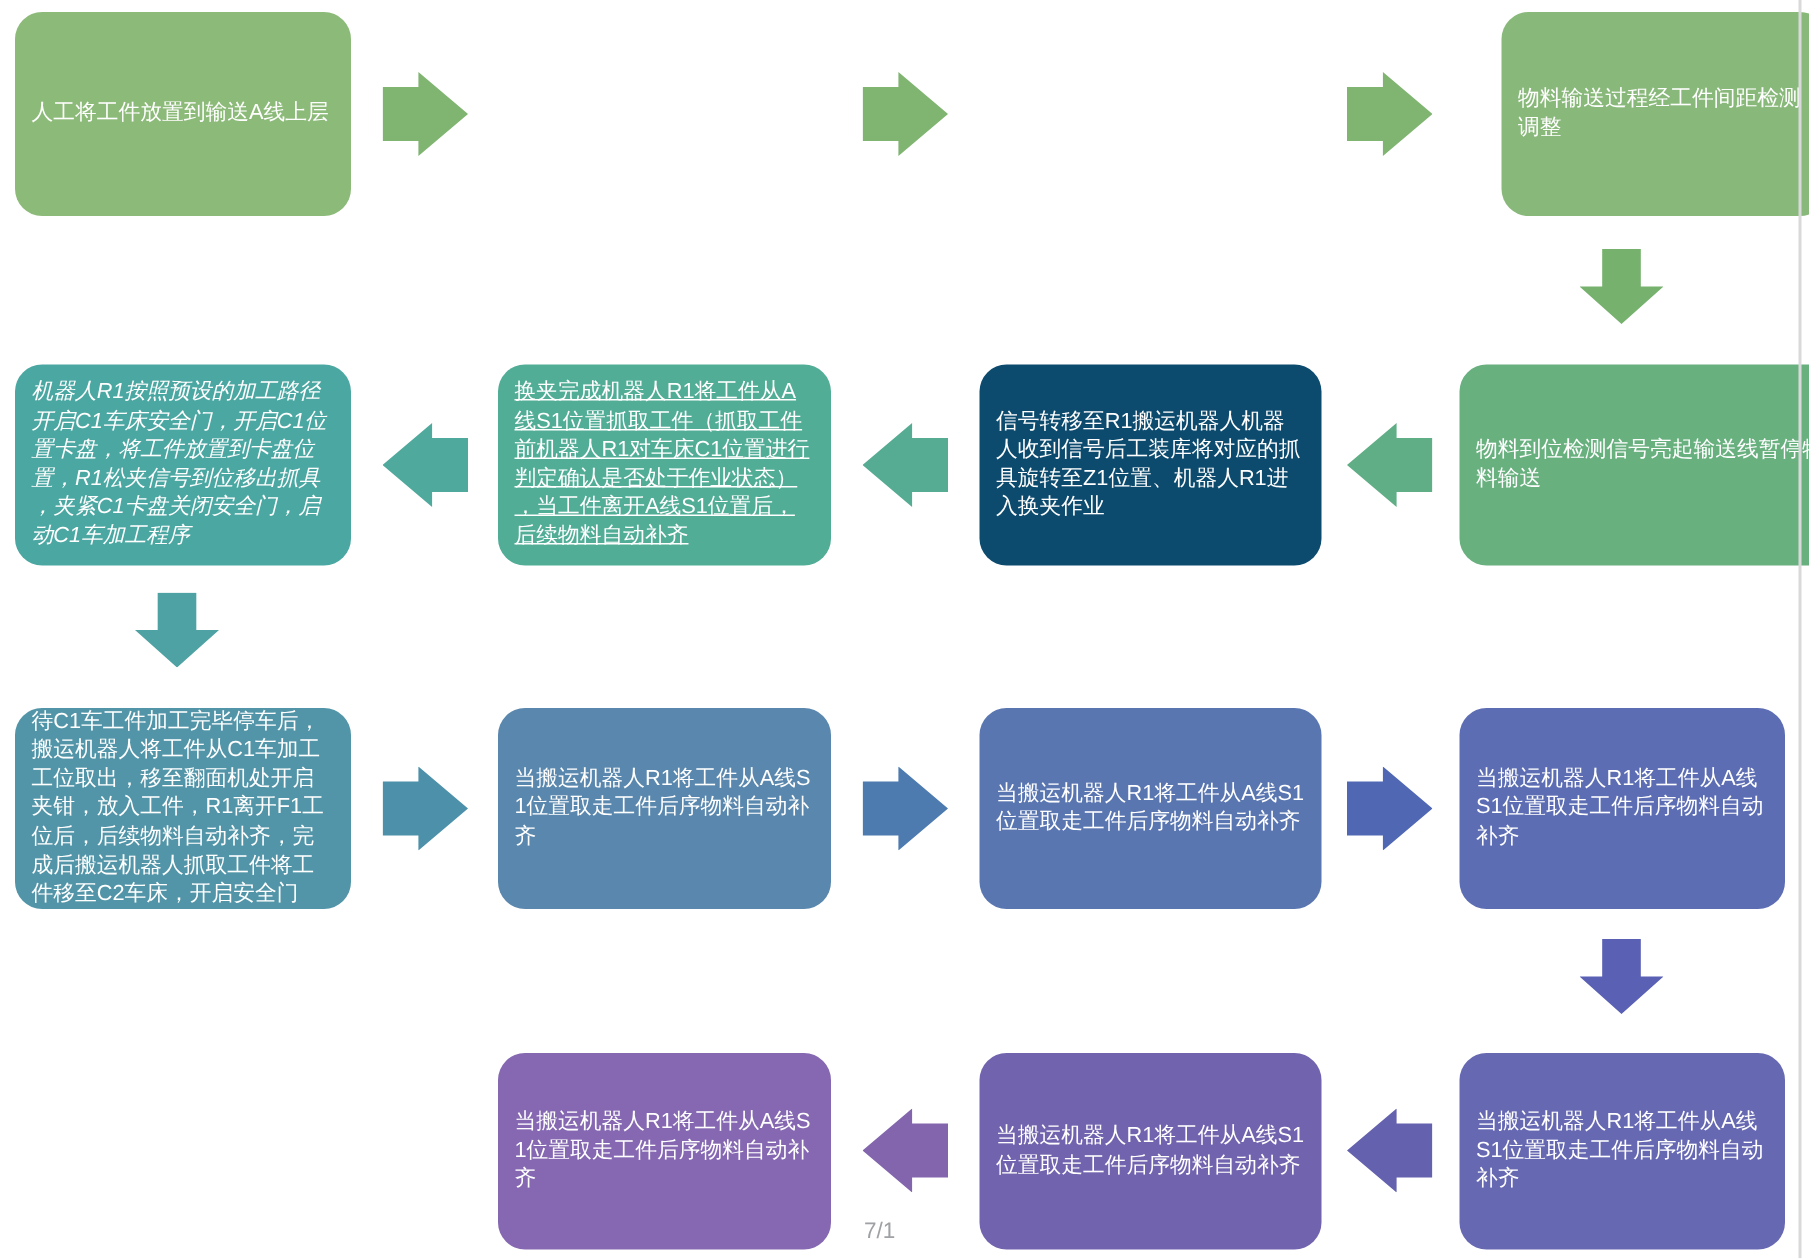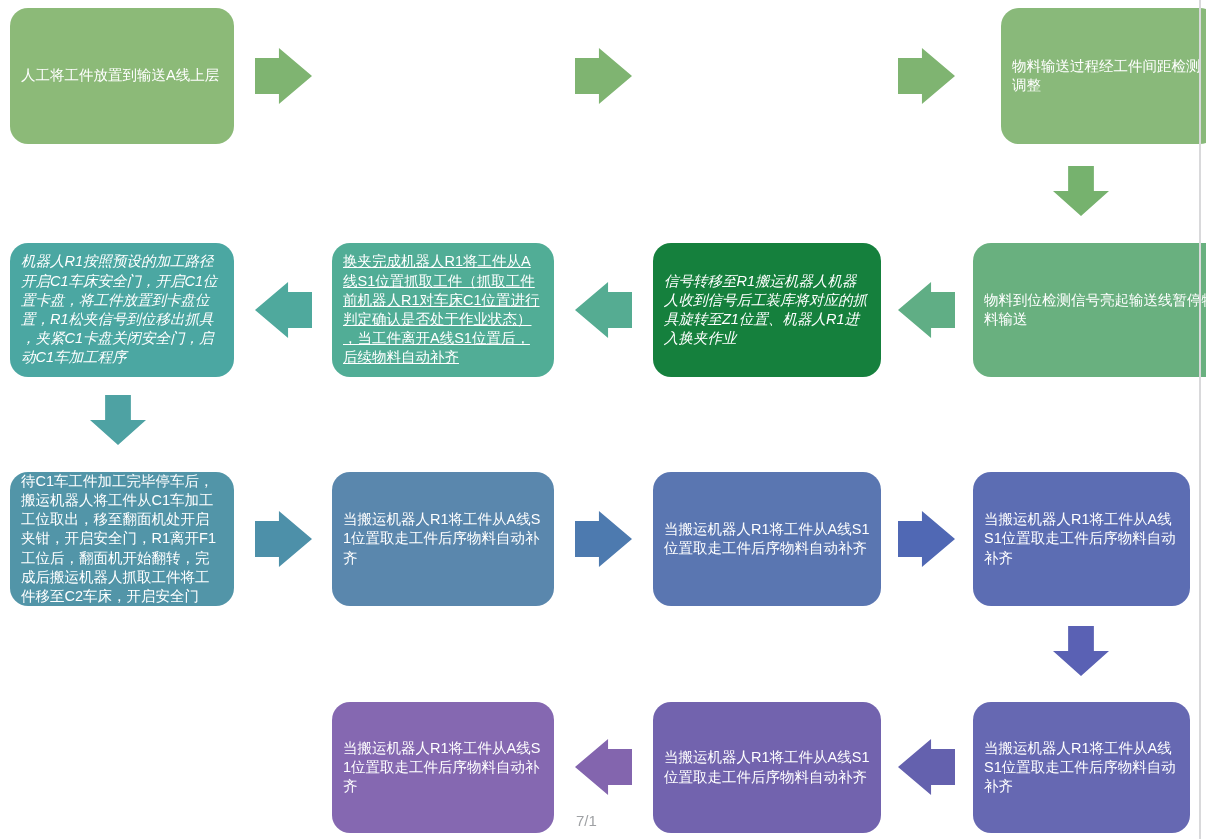--- a/index.html
+++ b/index.html
@@ -85,28 +85,28 @@
 
   <div class="box b1" style="background: rgb(140, 186, 120);">人工将工件放置到输送A线上层</div>
   <div class="arrow right h-arrow a1" style="background: rgb(127, 180, 113);"></div>
   <div class="arrow right h-arrow a2" style="background: rgb(127, 180, 113);"></div>
   <div class="arrow right h-arrow a3" style="background: rgb(127, 180, 113);"></div>
   <div class="box b4" style="background: rgb(137, 185, 122);">物料输送过程经工件间距检测调整</div>
   <div class="arrow down v-arrow a4" style="background: rgb(118, 178, 110);"></div>
 
   <div class="box b5" style="background: rgb(105, 176, 127);">物料到位检测信号亮起输送线暂停物料输送</div>
   <div class="arrow left h-arrow a5" style="background: rgb(96, 174, 133);"></div>
-  <div class="box b6" style="background: #15803d; font-style: italic;">信号转移至R1搬运机器人机器人收到信号后工装库将对应的抓具旋转至Z1位置、机器人R1进入换夹作业</div>
+  <div class="box b6" style="background: #0c4a6e;">信号转移至R1搬运机器人机器人收到信号后工装库将对应的抓具旋转至Z1位置、机器人R1进入换夹作业</div>
   <div class="arrow left h-arrow a6" style="background: rgb(85, 172, 146);"></div>
   <div class="box b7" style="background: rgb(81, 173, 150); text-decoration: underline;">换夹完成机器人R1将工件从A线S1位置抓取工件（抓取工件前机器人R1对车床C1位置进行判定确认是否处于作业状态），当工件离开A线S1位置后，后续物料自动补齐</div>
   <div class="arrow left h-arrow a7" style="background: rgb(79, 169, 157);"></div>
   <div class="box b8" style="background: rgb(75, 167, 162); font-style: italic;">机器人R1按照预设的加工路径开启C1车床安全门，开启C1位置卡盘，将工件放置到卡盘位置，R1松夹信号到位移出抓具，夹紧C1卡盘关闭安全门，启动C1车加工程序</div>
   <div class="arrow down v-arrow a8" style="background: rgb(78, 162, 163);"></div>
 
-  <div class="box b9" style="background: rgb(82, 149, 168);">待C1车工件加工完毕停车后，搬运机器人将工件从C1车加工工位取出，移至翻面机处开启夹钳，开启安全门，R1离开F1工位后，翻面机开始翻转，完成后搬运机器人抓取工件将工件移至C2车床，开启安全门</div>
+  <div class="box b9" style="background: rgb(82, 149, 168);">待C1车工件加工完毕停车后，搬运机器人将工件从C1车加工工位取出，移至翻面机处开启夹钳，放入工件，R1离开F1工位后，后续物料自动补齐，完成后搬运机器人抓取工件将工件移至C2车床，开启安全门</div>
   <div class="arrow right h-arrow a9" style="background: rgb(77, 144, 169);"></div>
   <div class="box b10" style="background: rgb(90, 135, 173);">当搬运机器人R1将工件从A线S1位置取走工件后序物料自动补齐</div>
   <div class="arrow right h-arrow a10" style="background: rgb(77, 122, 175);"></div>
   <div class="box b11" style="background: rgb(90, 118, 177);">当搬运机器人R1将工件从A线S1位置取走工件后序物料自动补齐</div>
   <div class="arrow right h-arrow a11" style="background: rgb(80, 104, 180);"></div>
   <div class="box b12" style="background: rgb(92, 109, 179);">当搬运机器人R1将工件从A线S1位置取走工件后序物料自动补齐</div>
   <div class="arrow down v-arrow a12" style="background: rgb(90, 97, 180);"></div>
 
   <div class="box b13" style="background: rgb(102, 104, 178);">当搬运机器人R1将工件从A线S1位置取走工件后序物料自动补齐</div>
   <div class="arrow left h-arrow a13" style="background: rgb(100, 97, 174);"></div>

